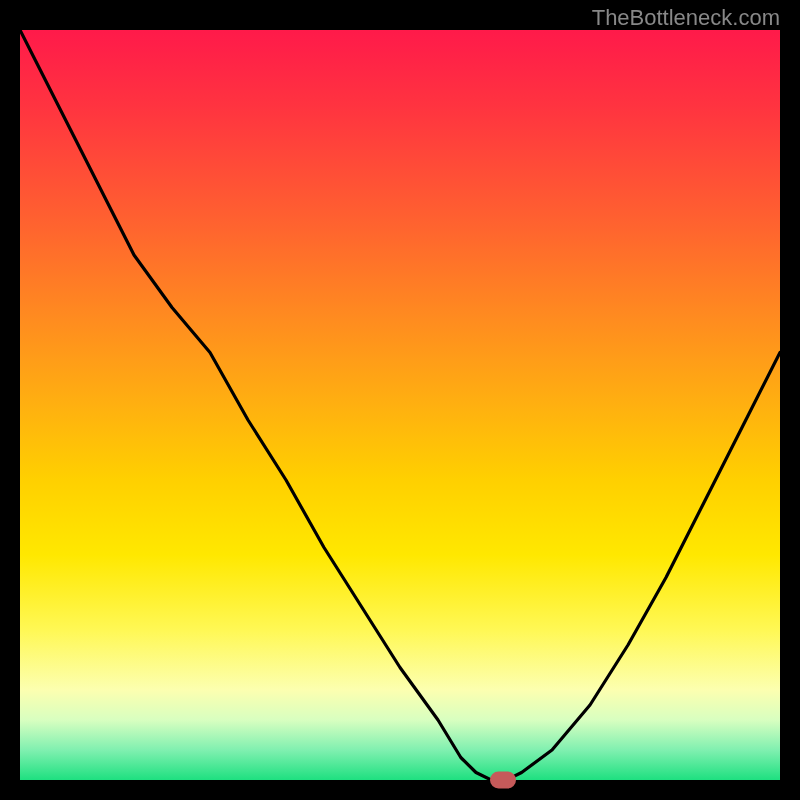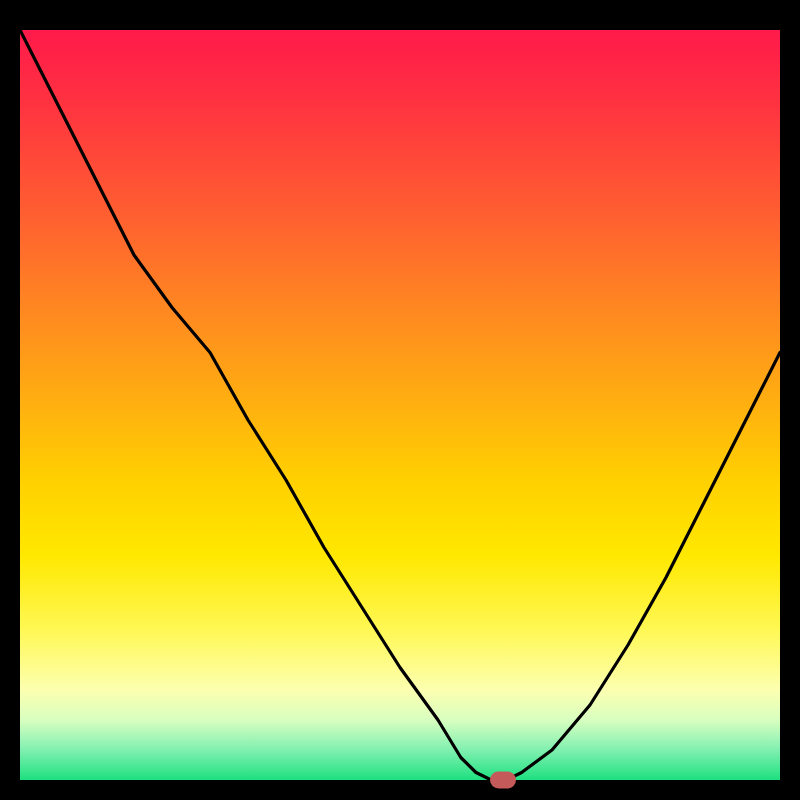--- a/index.html
+++ b/index.html
@@ -62,18 +62,19 @@
     background: #c55a5a;
     border-radius: 9px;
     z-index: 6;
     transform: translate(-50%, -50%);
   }
 </style>
 </head>
 <body>
 
 <div class="chart-container">
+  <div class="watermark">TheBottleneck.com</div>
   <div class="plot-area"></div>
   <svg class="curve" viewBox="0 0 760 750" preserveAspectRatio="none">
     <path id="curve-path" d="M0.0 0.0 L38.0 75.0 L76.0 150.0 L114.0 225.0 L152.0 277.5 L190.0 322.5 L228.0 390.0 L266.0 450.0 L304.0 517.5 L342.0 577.5 L380.0 637.5 L418.0 690.0 L440.8 727.5 L456.0 742.5 L471.2 750.0 L486.4 750.0 L501.6 742.5 L532.0 720.0 L570.0 675.0 L608.0 615.0 L646.0 547.5 L684.0 472.5 L722.0 397.5 L760.0 322.5 " stroke="#000" stroke-width="3.2" fill="none" stroke-linecap="round" stroke-linejoin="round"></path>
   </svg>
   <div class="marker" id="min-marker" style="left: 502.6px; top: 780px;"></div>
 </div>
 
 </body></html>

